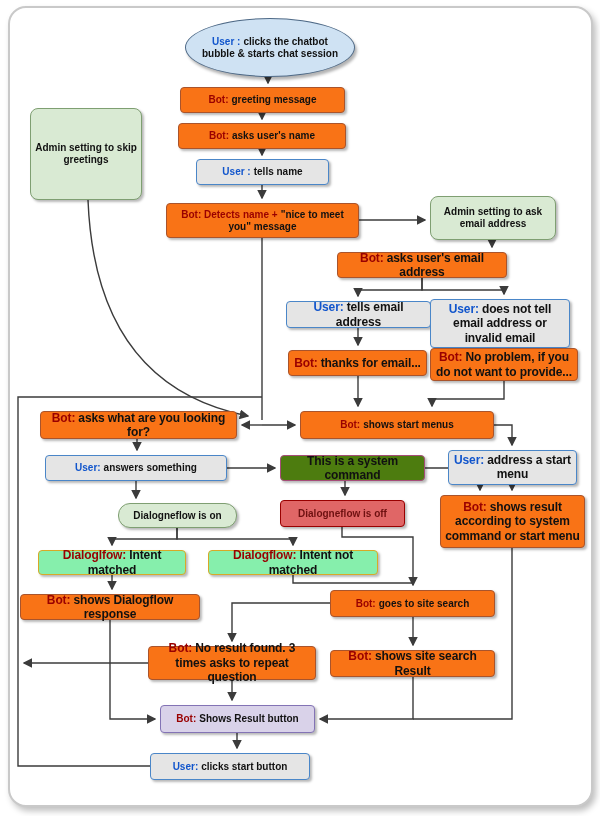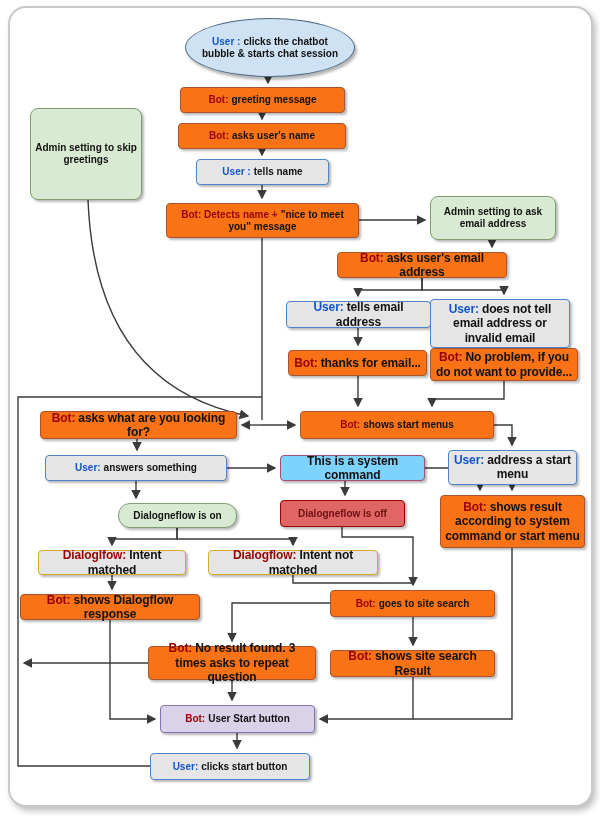--- a/index.html
+++ b/index.html
@@ -21,22 +21,22 @@
     position: absolute; display: flex; align-items: center; justify-content: center;
     text-align: center; font-size: 10px; font-weight: bold; color: #111;
     border: 1.4px solid #888; border-radius: 4px; padding: 2px 4px; line-height: 1.2;
     box-shadow: 2px 2px 2.5px rgba(0,0,0,0.28);
   }
   .fs10 { font-size: 12px; letter-spacing: -0.1px; justify-content: center; }
 
   .peach    { background: #f97316; border-color: #a9542c; }
   .blue     { background: #e5e5e5; border-color: #4a86c8; }
   .green    { background: #d9ead3; border-color: #7f9f72; border-radius: 8px; }
-  .yellow   { background: #e5e5e5; border-color: #d8a927; }
-  .mauve    { background: #7dd3fc; border-color: #a64d79; }
+  .yellow   { background: #86efac; border-color: #d8a927; }
+  .mauve    { background: #4d7c0f; border-color: #a64d79; }
   .redbox   { background: #e06666; border-color: #990000; color: #6e1010; }
   .lavender { background: #d9d2e9; border-color: #8373b5; }
   .ellipse  { background: #cfe2f3; border: 1.6px solid #4f6a87; border-radius: 50%;
               box-shadow: 2px 3px 3px rgba(0,0,0,0.3); padding: 6px 12px; }
 
   .pfx { margin-right: 3px; }
   .pfx.bot  { color: #990000; }
   .pfx.user { color: #1155cc; }
 </style>
 </head>
@@ -187,18 +187,18 @@
 
 <div class="node peach fs10" style="left:148px;top:646px;width:168px;height:34px">
   <span><span class="pfx bot">Bot:</span><span>No result found. 3 times asks to repeat question</span></span>
 </div>
 
 <div class="node peach fs10" style="left:330px;top:650px;width:165px;height:27px">
   <span><span class="pfx bot">Bot:</span><span>shows site search Result</span></span>
 </div>
 
 <div class="node lavender" style="left:160px;top:705px;width:155px;height:28px">
-  <span><span class="pfx bot">Bot:</span><span>User Start button</span></span>
+  <span><span class="pfx bot">Bot:</span><span>Shows Result button</span></span>
 </div>
 
 <div class="node blue" style="left:150px;top:753px;width:160px;height:27px">
   <span><span class="pfx user">User:</span><span>clicks start button</span></span>
 </div>
 
 </body></html>

